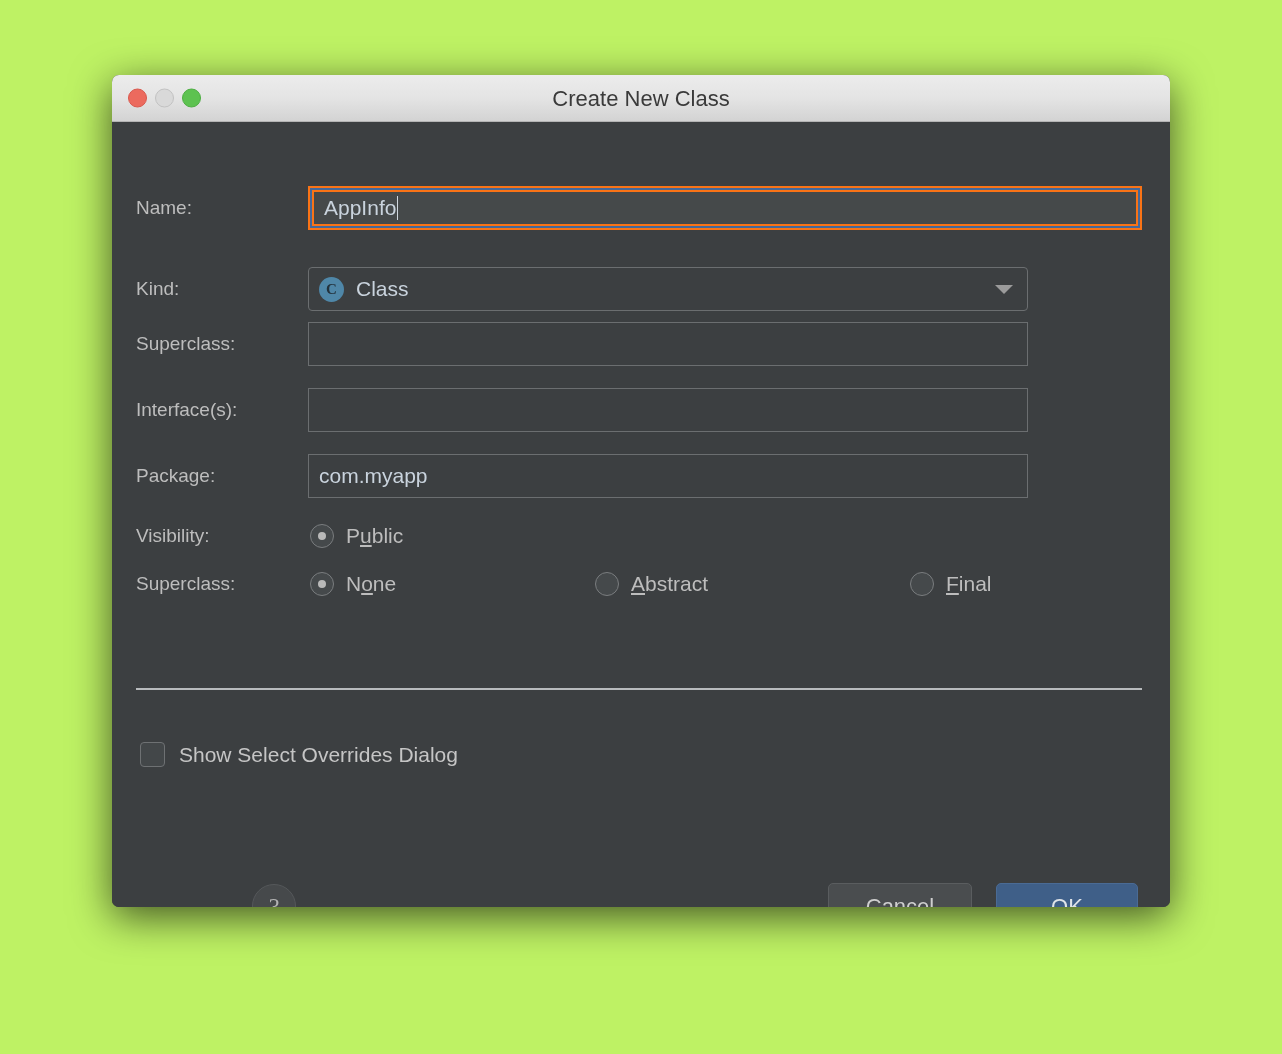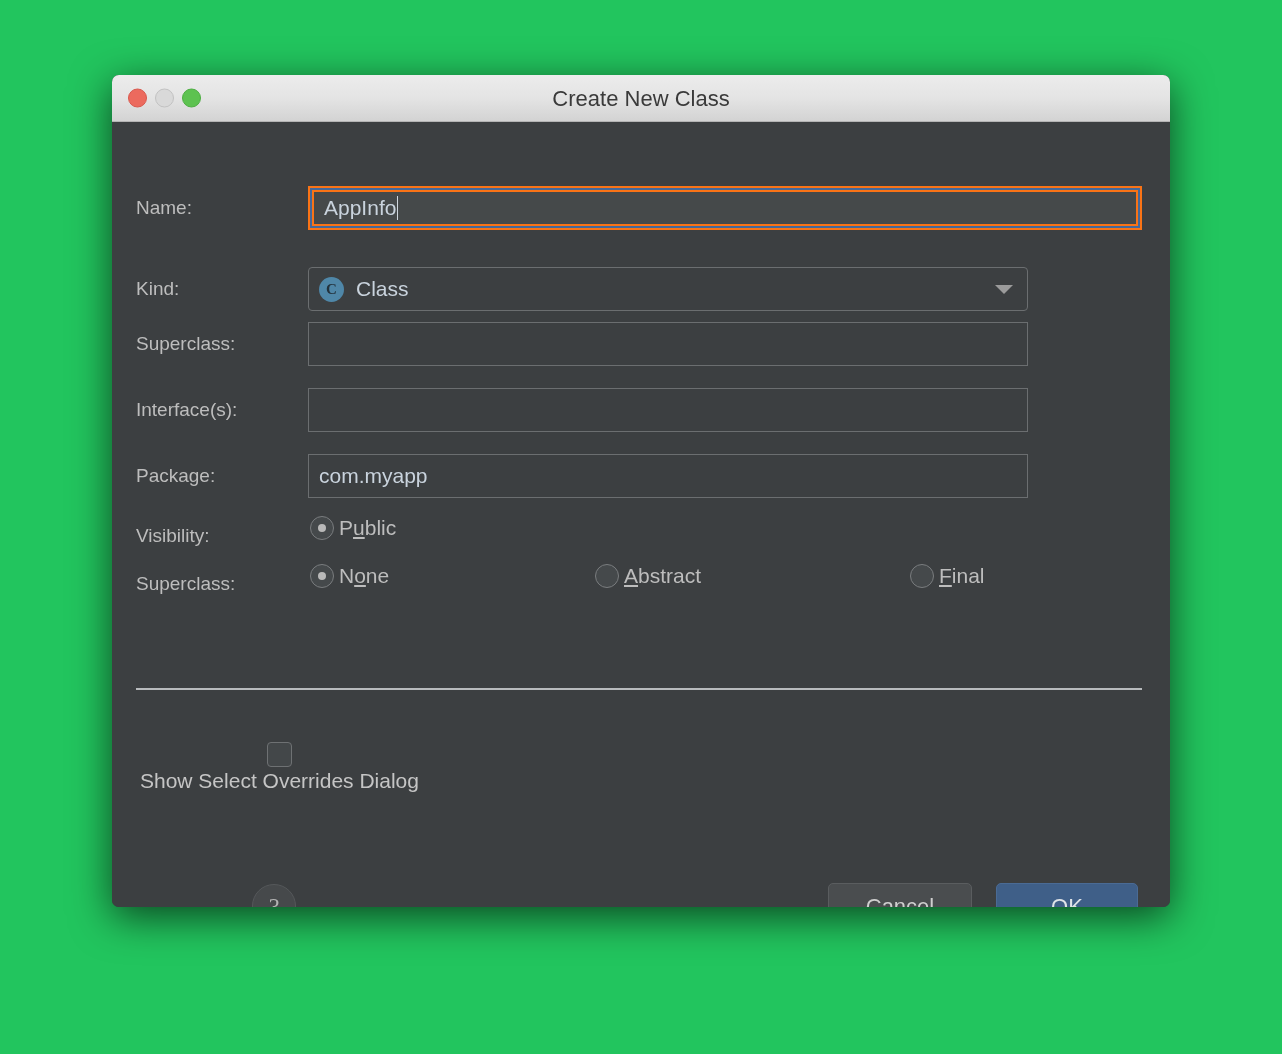--- a/index.html
+++ b/index.html
@@ -3,21 +3,21 @@
 <meta charset="utf-8">
 <style>
   * { box-sizing: border-box; }
   html, body {
     margin: 0; padding: 0;
     width: 1282px; height: 1054px;
     background: #000000;
     font-family: "Liberation Sans", sans-serif;
     overflow: hidden;
   }
-  #screen { position: relative; width: 1282px; height: 1054px; background: #22c55e; }
+  #screen { position: relative; width: 1282px; height: 1054px; background: #bef264; }
 
   
   .dialog {
     position: absolute;
     left: 112px; top: 75px;
     width: 1058px; height: 832px;
     border-radius: 7px;
     overflow: hidden;
     background: #3c3f41;
     box-shadow: 0 10px 40px rgba(0,0,0,0.65);
@@ -94,21 +94,21 @@
     width: 0; height: 0;
     border-left: 9px solid transparent;
     border-right: 9px solid transparent;
     border-top: 9px solid #9b9b9b;
   }
 
   
   .radio-row { position: absolute; left: 0; right: 0; height: 40px; }
   .opt {
     position: absolute; top: 0; height: 40px;
-    display: flex; gap: 5px;
+    display: flex; align-items: center; gap: 12px;
     font-size: 21px; color: #bdbdbd;
     white-space: nowrap;
   }
   .radio {
     width: 24px; height: 24px; border-radius: 50%;
     border: 1px solid #7a7d7f;
     background: #45494b;
     display: flex; align-items: center; justify-content: center;
     flex: 0 0 auto;
   }
@@ -120,22 +120,22 @@
 
   
   .divider {
     position: absolute; left: 24px; right: 28px;
     height: 2px; background: #b8bbbd;
   }
 
   
   .checkrow {
     position: absolute; left: 28px;
-    display: flex; align-items: center; gap: 2px;
-    font-size: 21px; color: #c5c5c5; flex-direction: column;
+    display: flex; align-items: center; gap: 14px;
+    font-size: 21px; color: #c5c5c5;
   }
   .checkbox {
     width: 25px; height: 25px; border-radius: 4px;
     border: 1px solid #6e7173; background: #434749;
     flex: 0 0 auto;
   }
 
   
   .helpbtn {
     position: absolute;

